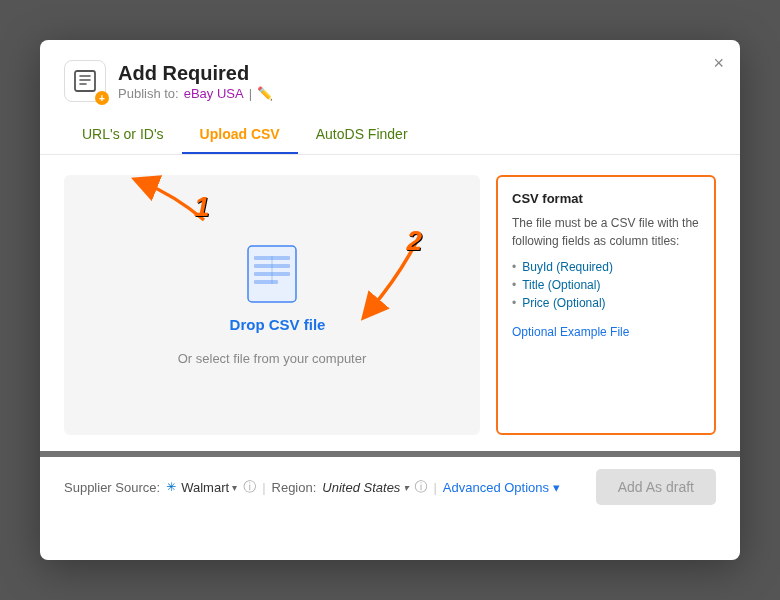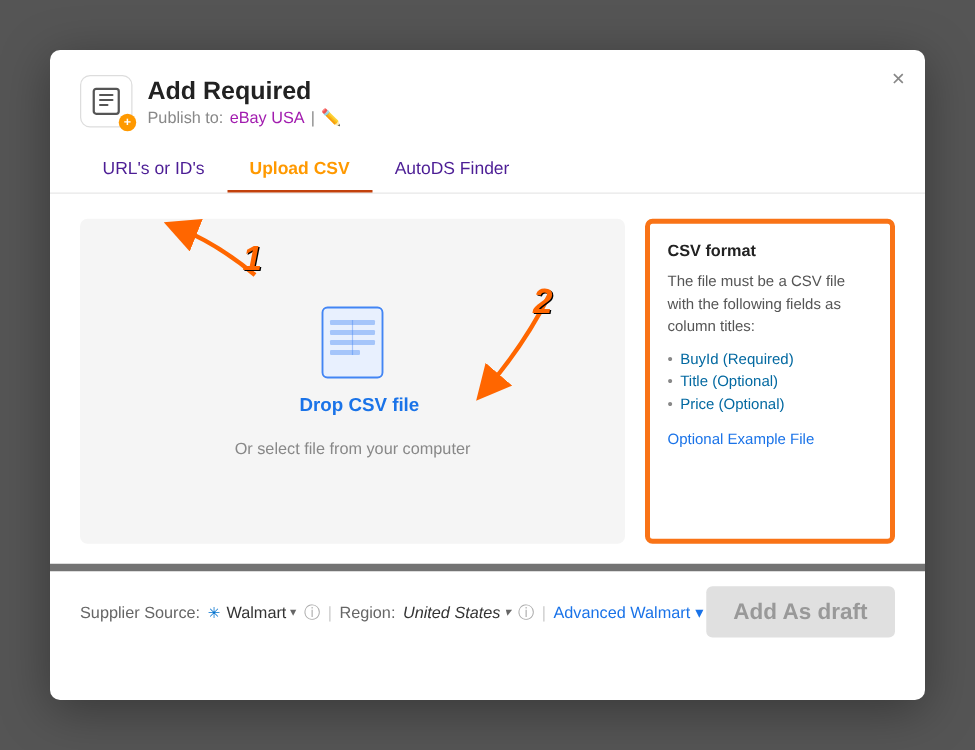--- a/index.html
+++ b/index.html
@@ -94,28 +94,28 @@
       cursor: pointer;
     }
     .tabs {
       display: flex;
       gap: 0;
       margin-top: 14px;
     }
     .tab {
       padding: 10px 18px;
       font-size: 14px;
-      color: #4c1d95;
+      color: #4d7c0f;
       cursor: pointer;
       border-bottom: 2px solid transparent;
       white-space: nowrap;
     }
     .tab.active {
       color: #f90;
-      border-bottom: 2px solid #c2410c;
+      border-bottom: 2px solid #1d4ed8;
       font-weight: 600;
     }
     .modal-body {
       padding: 20px 24px 16px 24px;
     }
     .body-content {
       display: flex;
       gap: 16px;
     }
     .upload-area {
@@ -149,22 +149,22 @@
     }
     .annotation-number {
       font-size: 28px;
       font-weight: 900;
       color: #f60;
       font-style: italic;
       text-shadow: 1px 1px 0 #000;
       line-height: 1;
     }
     .csv-info-panel {
-      width: 200px;
-      border: 4px solid #f97316;
+      width: 220px;
+      border: 2px solid #f97316;
       border-radius: 6px;
       padding: 14px;
       background: #fff;
     }
     .csv-info-panel h3 {
       font-size: 13px;
       font-weight: 700;
       color: #222;
       margin-bottom: 8px;
     }
@@ -253,22 +253,22 @@
       font-size: 13px;
       cursor: pointer;
       font-weight: 500;
     }
     .add-draft-btn {
       background: #e0e0e0;
       color: #999;
       border: none;
       border-radius: 5px;
       padding: 10px 22px;
-      font-size: 18px;
-      font-weight: 700;
+      font-size: 14px;
+      font-weight: 400;
       cursor: not-allowed;
     }
   </style>
 </head>
 <body>
 
 <div class="modal">
   <button class="modal-close">×</button>
 
   <div class="modal-header">
@@ -358,19 +358,19 @@
       <span class="info-icon">ⓘ</span>
       <span class="divider-bar">|</span>
       <span class="label">Region:</span>
       <div class="region-select">
         <span>United States</span>
         <span class="chevron">▾</span>
       </div>
       <span class="info-icon">ⓘ</span>
       <span class="divider-bar">|</span>
       <div class="advanced-options">
-        <span>Advanced Walmart</span>
+        <span>Advanced Options</span>
         <span>▾</span>
       </div>
     </div>
     <button class="add-draft-btn">Add As draft</button>
   </div>
 </div>
 
 </body></html>

